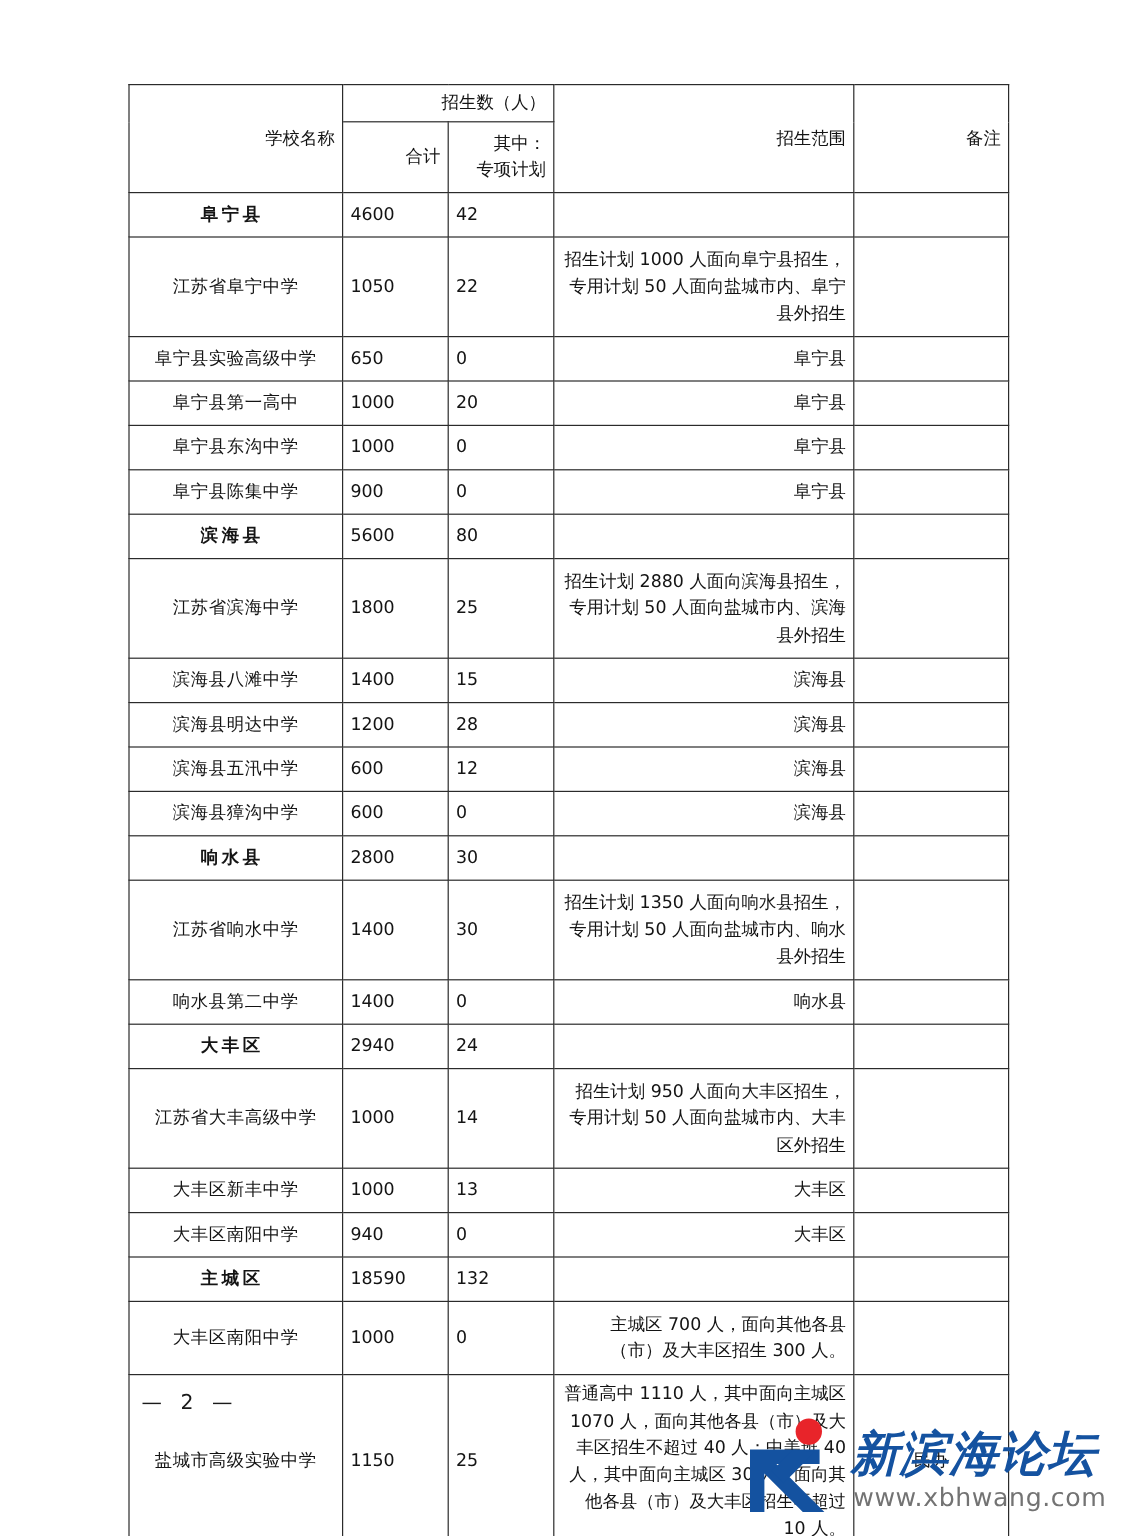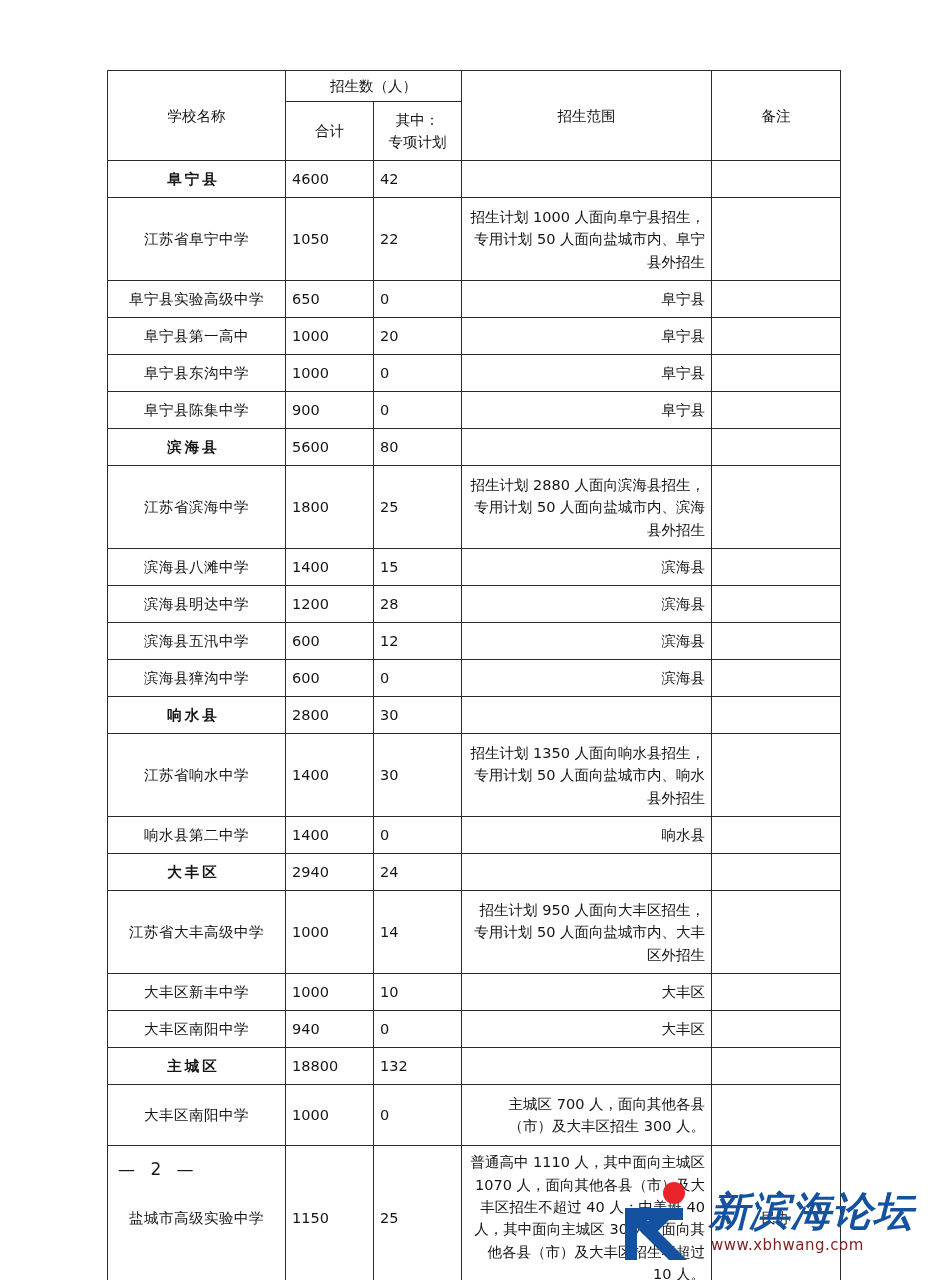--- a/index.html
+++ b/index.html
@@ -41,21 +41,21 @@
     vertical-align: middle;
     color: #141414;
   }
   .col-school { width: 178px; }
   .col-total  { width: 88px;  }
   .col-special{ width: 88px;  }
   .col-scope  { width: 250px; }
   .col-note   { width: 129px; }
 
   .hdr-center {
-    text-align: center;
+    text-align: right;
     vertical-align: middle;
   }
   .hdr-tall { height: 50px; }
 
   .school-cell {
     text-align: center;
     padding-left: 14px;
     letter-spacing: 0.5px;
   }
   .school-cell.county {
@@ -121,22 +121,22 @@
     font-weight: bold;
     color: #1452a0;
     letter-spacing: 1px;
     white-space: nowrap;
     font-style: italic;
   }
   .wm-url {
     position: absolute;
     left: 94px;
     top: 60px;
-    font-size: 15px;
-    color: #7f1d1d;
+    font-size: 21px;
+    color: #737373;
     letter-spacing: 0.5px;
     white-space: nowrap;
   }
 </style>
 </head>
 <body>
 
 <div class="page">
 
   <div class="table-wrap">
@@ -279,34 +279,34 @@
           <tr class="row-3line">
             <td class="school-cell">江苏省大丰高级中学</td>
             <td class="num-cell">1000</td>
             <td class="num-cell">14</td>
             <td class="scope-cell">招生计划 950 人面向大丰区招生，专用计划 50 人面向盐城市内、大丰区外招生</td>
             <td class="note-cell"></td>
           </tr>
           <tr class="row-1line">
             <td class="school-cell">大丰区新丰中学</td>
             <td class="num-cell">1000</td>
-            <td class="num-cell">10</td>
+            <td class="num-cell">13</td>
             <td class="scope-cell">大丰区</td>
             <td class="note-cell"></td>
           </tr>
           <tr class="row-1line">
             <td class="school-cell">大丰区南阳中学</td>
             <td class="num-cell">940</td>
             <td class="num-cell">0</td>
             <td class="scope-cell">大丰区</td>
             <td class="note-cell"></td>
           </tr>
           <tr class="row-1line">
             <td class="school-cell county">主城区</td>
-            <td class="num-cell">18800</td>
+            <td class="num-cell">18590</td>
             <td class="num-cell">132</td>
             <td class="scope-cell"></td>
             <td class="note-cell"></td>
           </tr>
           <tr class="row-2line">
             <td class="school-cell">大丰区南阳中学</td>
             <td class="num-cell">1000</td>
             <td class="num-cell">0</td>
             <td class="scope-cell">主城区 700 人，面向其他各县（市）及大丰区招生 300 人。</td>
             <td class="note-cell"></td>

